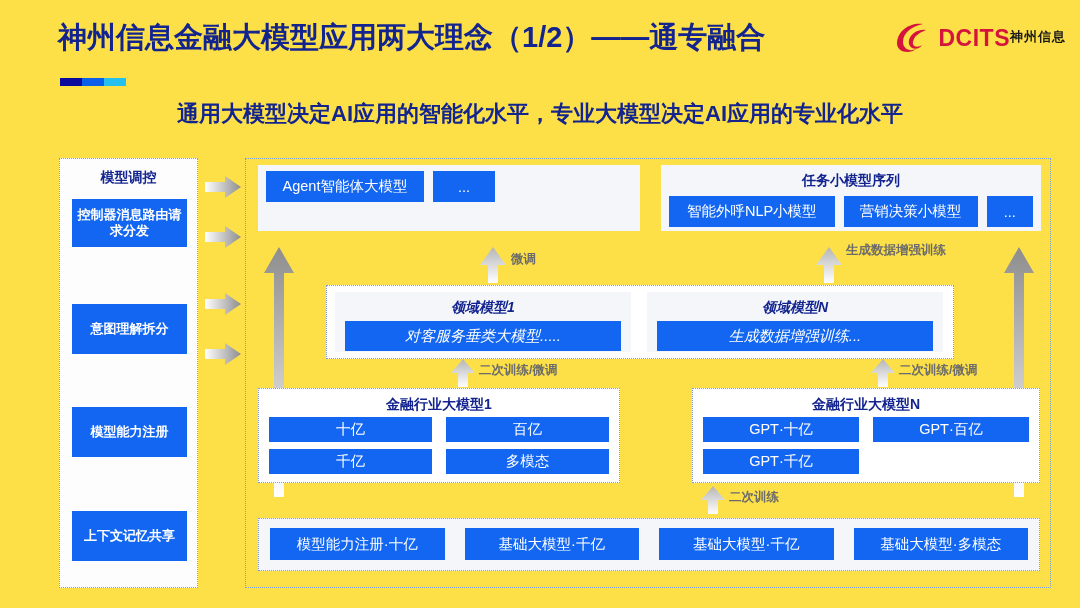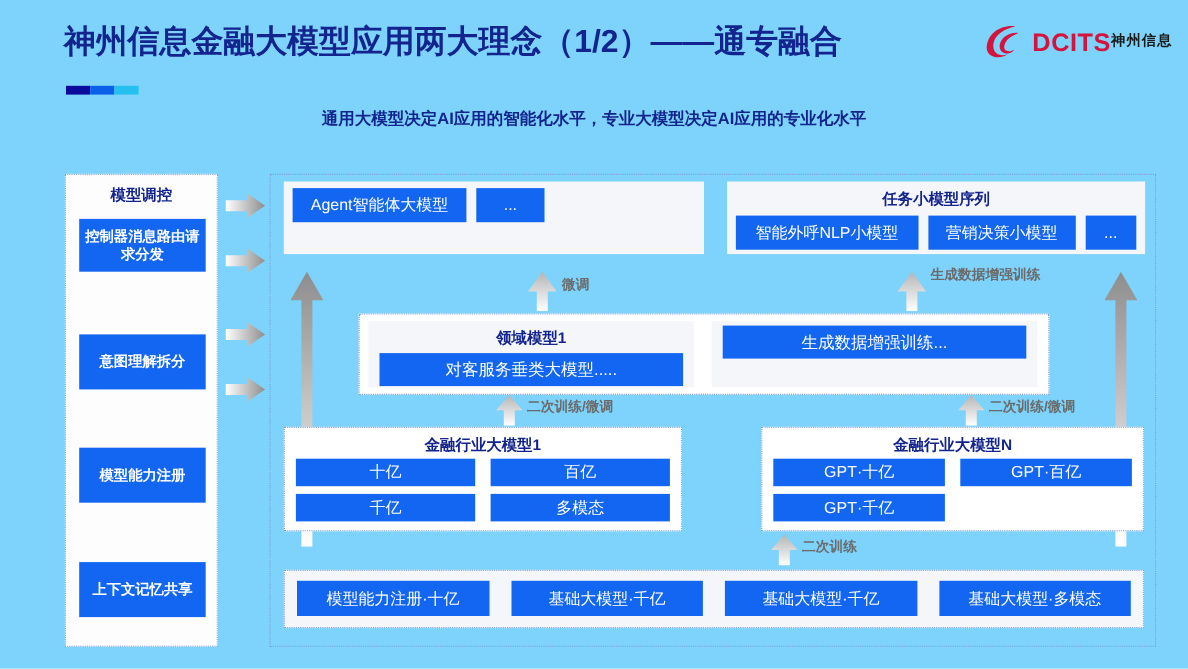--- a/index.html
+++ b/index.html
@@ -2,21 +2,21 @@
 <html><head>
 <meta charset="utf-8">
 <style>
   * { box-sizing: border-box; margin: 0; padding: 0; }
   html, body {
     width: 1080px; height: 608px;
     background: #ffffff;
     font-family: "Liberation Sans", "DejaVu Sans", sans-serif;
     overflow: hidden;
   }
-  .slide { position: relative; width: 1080px; height: 608px; background:#7dd3fc; }
+  .slide { position: relative; width: 1080px; height: 608px; background:#fde047; }
 
   
   .title {
     position: absolute; left: 58px; top: 18px;
     font-size: 29px; font-weight: bold; color: #13248f;
     letter-spacing: 0px; white-space: nowrap;
   }
   .accent-bar { position: absolute; left: 60px; top: 78px; display: flex; height: 8px; width: 66px; }
   .accent-bar i { display: block; height: 100%; }
   .accent-bar i:nth-child(1) { width: 22px; background: #0a0a9c; }
@@ -24,21 +24,21 @@
   .accent-bar i:nth-child(3) { width: 22px; background: #26c0ee; }
 
   .logo { position: absolute; right: 14px; top: 18px; display: flex; align-items: center; gap: 6px; }
   .logo-mark { width: 40px; height: 40px; position: relative; }
   .logo-text { display: flex; flex-direction: row; align-items: flex-start; line-height: 1; }
   .logo-en { font-size: 23px; font-weight: bold; color: #d4143c; letter-spacing: 0.5px; }
   .logo-cn { font-size: 13px; font-weight: bold; color: #1a1a1a; letter-spacing: 1px; margin-top: 3px; }
 
   .subtitle {
     position: absolute; left: 0; right: 0; top: 99px; text-align: center;
-    font-size: 15px; font-weight: bold; color: #13248f;
+    font-size: 22px; font-weight: bold; color: #13248f;
   }
 
   
   .dotted { border: 1px dotted #7f9fd6; }
 
   .sidebar {
     position: absolute; left: 59px; top: 158px; width: 139px; height: 430px;
     background: #fdfdfe;
   }
   .sidebar-title {
@@ -217,26 +217,27 @@
 
     <div class="uarrow" style="left:570px; top:88px;">
       <svg width="26" height="36" viewBox="0 0 26 36">
           <path d="M8 36 V18 H0 L13 0 L26 18 H18 V36 Z" fill="url(#gu2)"></path>
         </svg>
     </div>
     <div class="alabel center" style="left:600px; top:84px;">
       <span>生成数据增强训练</span>
     </div>
 
-    <div class="dbox dotted" style="left:80px; top:126px; width:628px; height:74px; background:#ffffff;">
+    <div class="dbox dotted" style="left:80px; top:126px; width:628px; height:74px; background:#ffffff;font-style:italic;">
       <div style="position:absolute; left:8px; top:6px; width:296px; background:#f4f6fa; height:60px;">
         <div class="group-title">领域模型1</div>
         <div class="inner">对客服务垂类大模型.....</div>
       </div>
       <div style="position:absolute; left:320px; top:6px; width:296px; background:#f4f6fa; height:60px;">
+        <div class="group-title">领域模型N</div>
         <div class="inner">生成数据增强训练...</div>
       </div>
     </div>
 
     <div class="uarrow" style="left:205px; top:200px;">
       <svg width="24" height="28" viewBox="0 0 24 28">
           <path d="M7 28 V14 H0 L12 0 L24 14 H17 V28 Z" fill="url(#gu2)"></path>
         </svg>
     </div>
     <div class="alabel" style="left:233px; top:204px;">二次训练/微调</div>

